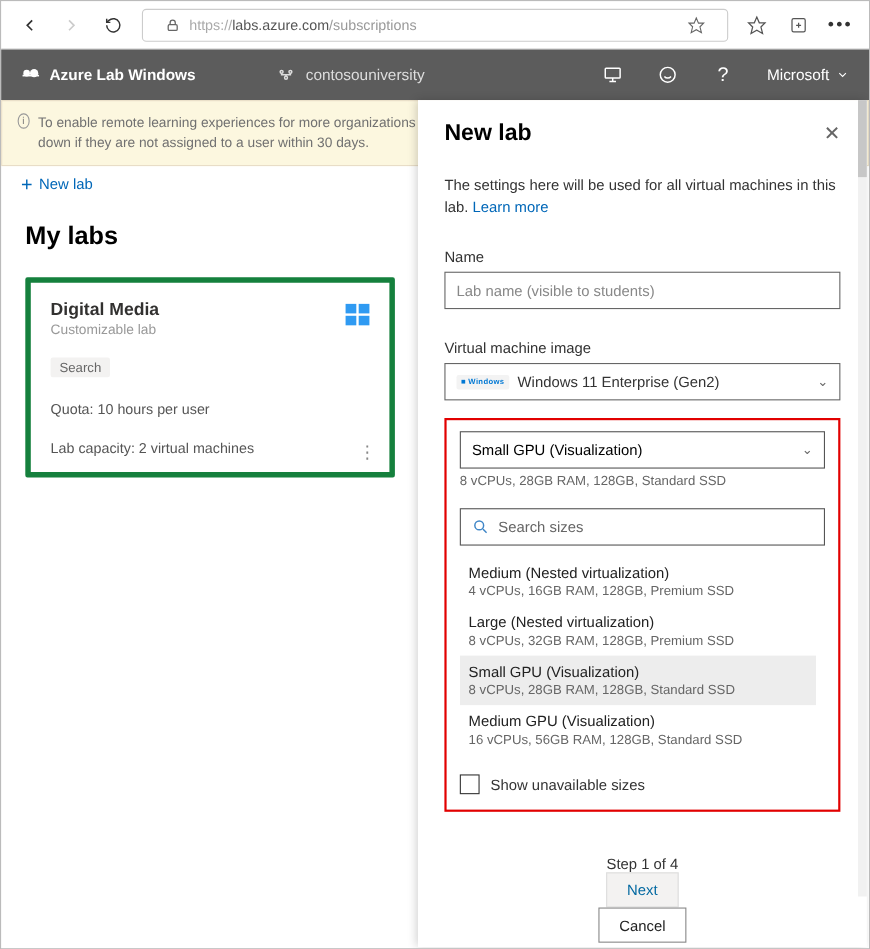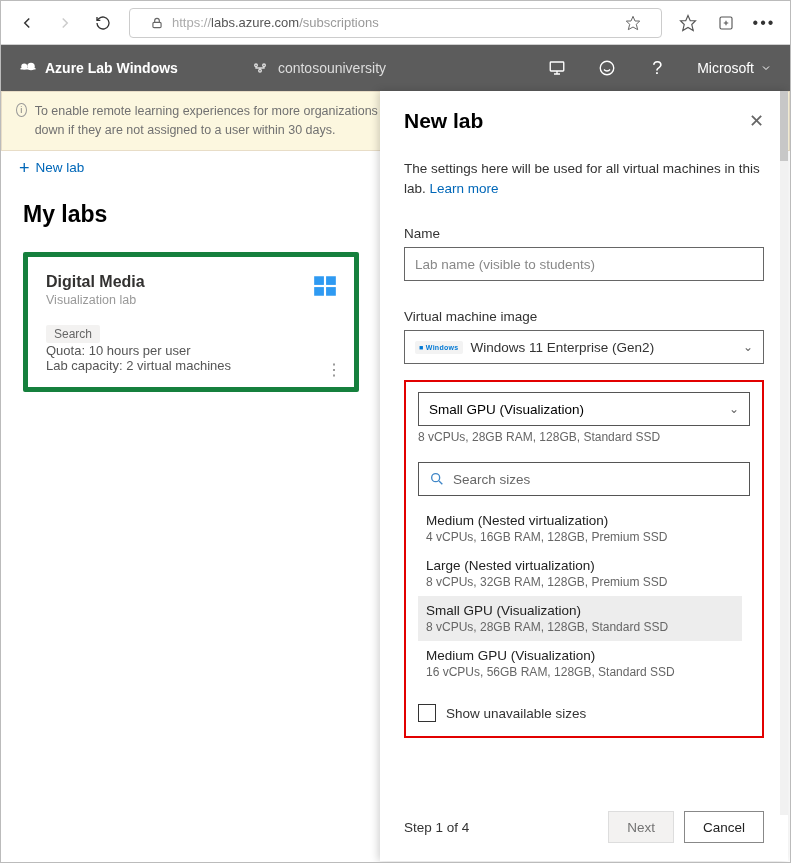--- a/index.html
+++ b/index.html
@@ -31,21 +31,21 @@
   
   .page-title { font-size:23px; font-weight:600; padding:16px 22px 10px; }
 
   
   .labs-area { padding:14px 22px; }
   .lab-card { width:336px; border:5px solid #15803d; border-radius:2px; padding:16px 18px 14px; position:relative; }
   .lab-card h3 { font-size:16px; font-weight:600; color:#323130;}
   .lab-card .sub { font-size:12.5px; color:#999; margin-top:2px;}
   .win-logo { position:absolute; right:16px; top:16px; width:26px; height:26px;}
   .preview-pill { display:inline-block; background:#f3f2f1; border-radius:2px; padding:2px 8px; font-size:12px; color:#666; margin-top:18px;}
-  .lab-meta { font-size:13px; color:#888; margin-top:0;}
+  .lab-meta { font-size:13px; color:#888; margin-top:21px;}
   .lab-meta span { color:#555;}
   .lab-card .more { position:absolute; right:12px; bottom:8px; color:#888; font-size:16px;}
 
   
   .panel { position:absolute; top:90px; right:2px; width:408px; height:770px; background:#fff; box-shadow:-2px 0 8px rgba(0,0,0,.18); display:flex; flex-direction:column;}
   .panel-inner { padding:18px 24px 0 24px; flex:1; overflow:hidden; position:relative;}
   .panel-head { display:flex; align-items:center; justify-content:space-between;}
   .panel-head h2 { font-size:21px; font-weight:600;}
   .close-x { font-size:18px; color:#666; }
   .panel-desc { font-size:13.5px; color:#333; margin-top:26px; line-height:1.45;}
@@ -69,24 +69,24 @@
   .option { padding:7px 8px;}
   .option .opt-title { font-size:13.5px; color:#222;}
   .option .opt-sub { font-size:12px; color:#666; margin-top:2px;}
   .option.selected { background:#ededed;}
   .scrollbar { position:absolute; right:-8px; top:0; width:8px; height:100%; background:#f1f1f1;}
   .scroll-thumb { position:absolute; right:-8px; width:8px; background:#c1c1c1;}
   .show-unavail { display:flex; align-items:center; gap:10px; margin-top:18px; font-size:13.5px; color:#333;}
   .checkbox { width:18px; height:18px; border:1px solid #333;}
 
   
-  .panel-footer { border-top:1px solid rgba(0,0,0,0); padding:14px 24px 18px; display:flex; align-items:center; gap:10px;}
+  .panel-footer { border-top:1px solid rgba(0,0,0,0); padding:14px 24px 4px; display:flex; align-items:center; gap:0;flex-direction:column;}
   .panel-footer .step { flex:1; font-size:13.5px; color:#333;}
   .btn { height:32px; padding:0 18px; font-size:13.5px; display:flex; align-items:center; border:1px solid #888;}
-  .btn.next { background:#f3f2f1; color:#737373; border-color:#ddd;}
+  .btn.next { background:#f3f2f1; color:#0369a1; border-color:#ddd;}
   .btn.cancel { background:#fff; color:#222;}
 
   .panel-scrollbar { position:absolute; right:0; top:0; bottom:46px; width:8px; background:#f1f1f1;}
   .panel-scroll-thumb { position:absolute; right:0; top:0; width:8px; height:70px; background:#c7c7c7;}
 </style>
 </head>
 <body>
 
 <div class="chrome">
   <div class="nav-btn">
@@ -177,21 +177,21 @@
 <div class="toolbar">
   <span class="plus">+</span>
   <span>New lab</span>
 </div>
 
 <div class="page-title">My labs</div>
 
 <div class="labs-area">
   <div class="lab-card">
     <h3>Digital Media</h3>
-    <div class="sub">Visualization lab</div>
+    <div class="sub">Customizable lab</div>
     <svg class="win-logo" viewBox="0 0 24 24" fill="#2f9af2">
         <rect x="2" y="3" width="9" height="8"></rect>
         <rect x="13" y="3" width="9" height="8"></rect>
         <rect x="2" y="13" width="9" height="8"></rect>
         <rect x="13" y="13" width="9" height="8"></rect>
       </svg>
     <div class="preview-pill">Search</div>
     <div class="lab-meta"><span>Quota:</span> <span>10 hours per user</span></div>
     <div class="lab-meta"><span>Lab capacity:</span> <span>2 virtual machines</span></div>
     <div class="more">⋮</div>

